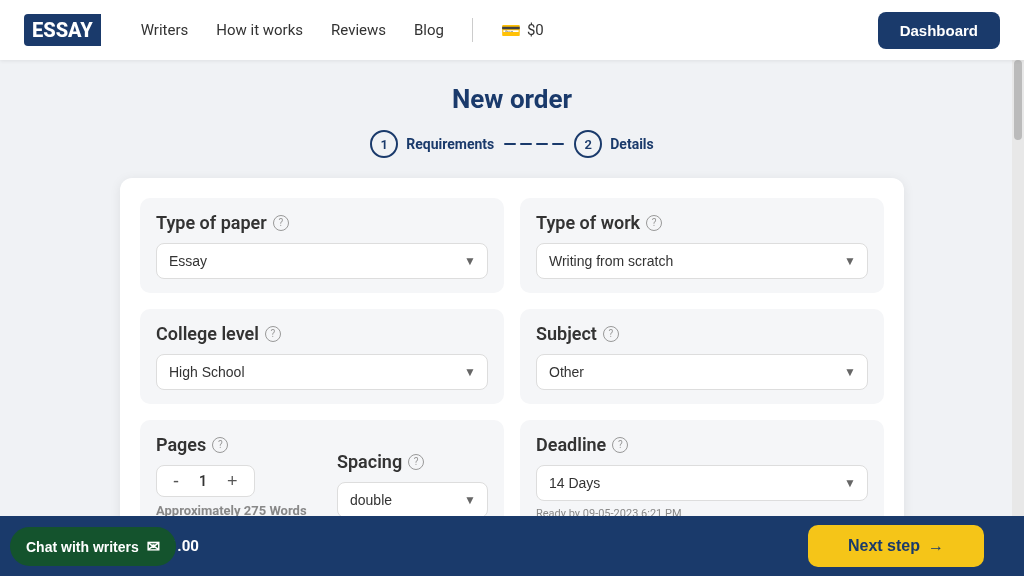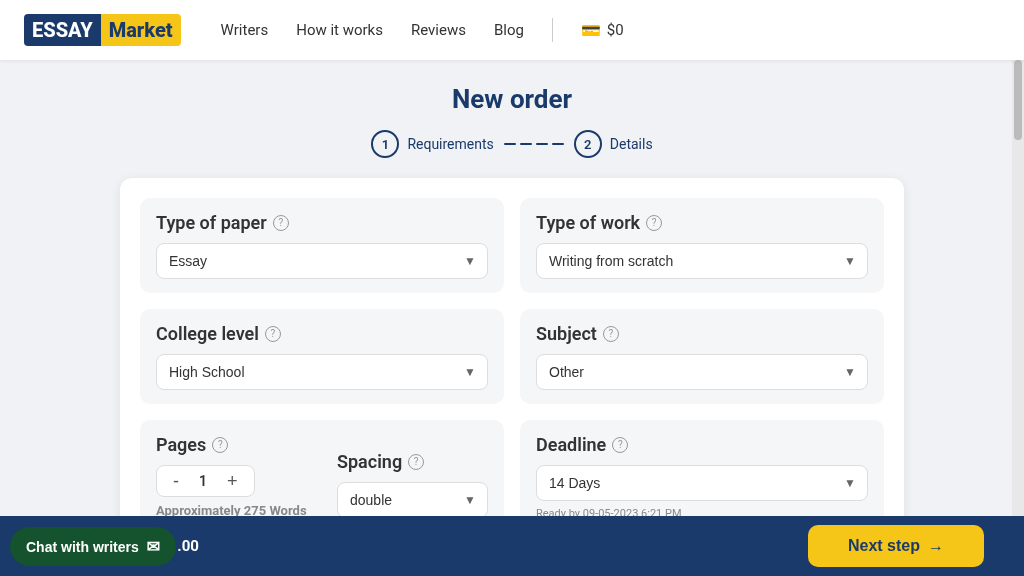--- a/index.html
+++ b/index.html
@@ -118,21 +118,21 @@
       border: 2px solid #1a3a6b;
       display: flex;
       align-items: center;
       justify-content: center;
       font-size: 13px;
       font-weight: 600;
       color: #1a3a6b;
     }
     .step-label {
       font-size: 14px;
-      font-weight: 400;
+      font-weight: 700;
       color: #1a3a6b;
     }
     .step-dashes {
       display: flex;
       gap: 4px;
       align-items: center;
     }
     .dash {
       width: 12px;
       height: 2px;
@@ -336,33 +336,33 @@
 </head>
 <body>
 
 <div class="scrollbar-area">
   <div class="scrollbar-thumb"></div>
 </div>
 
 <nav class="navbar">
   <div class="logo">
     <span class="logo-essay">ESSAY</span>
-    <span class="logo-market">Market</span>
   </div>
   <div class="nav-links">
     <a href="#">Writers</a>
     <a href="#">How it works</a>
     <a href="#">Reviews</a>
     <a href="#">Blog</a>
     <div class="nav-divider"></div>
     <div class="nav-balance">
       <span class="wallet-icon">💳</span>
       <span>$0</span>
     </div>
   </div>
+  <button class="dashboard-btn">Dashboard</button>
 </nav>
 
 <div class="main">
   <h1 class="page-title">New order</h1>
 
   <div class="steps">
     <div class="step">
       <div class="step-circle">1</div>
       <span class="step-label">Requirements</span>
     </div>

